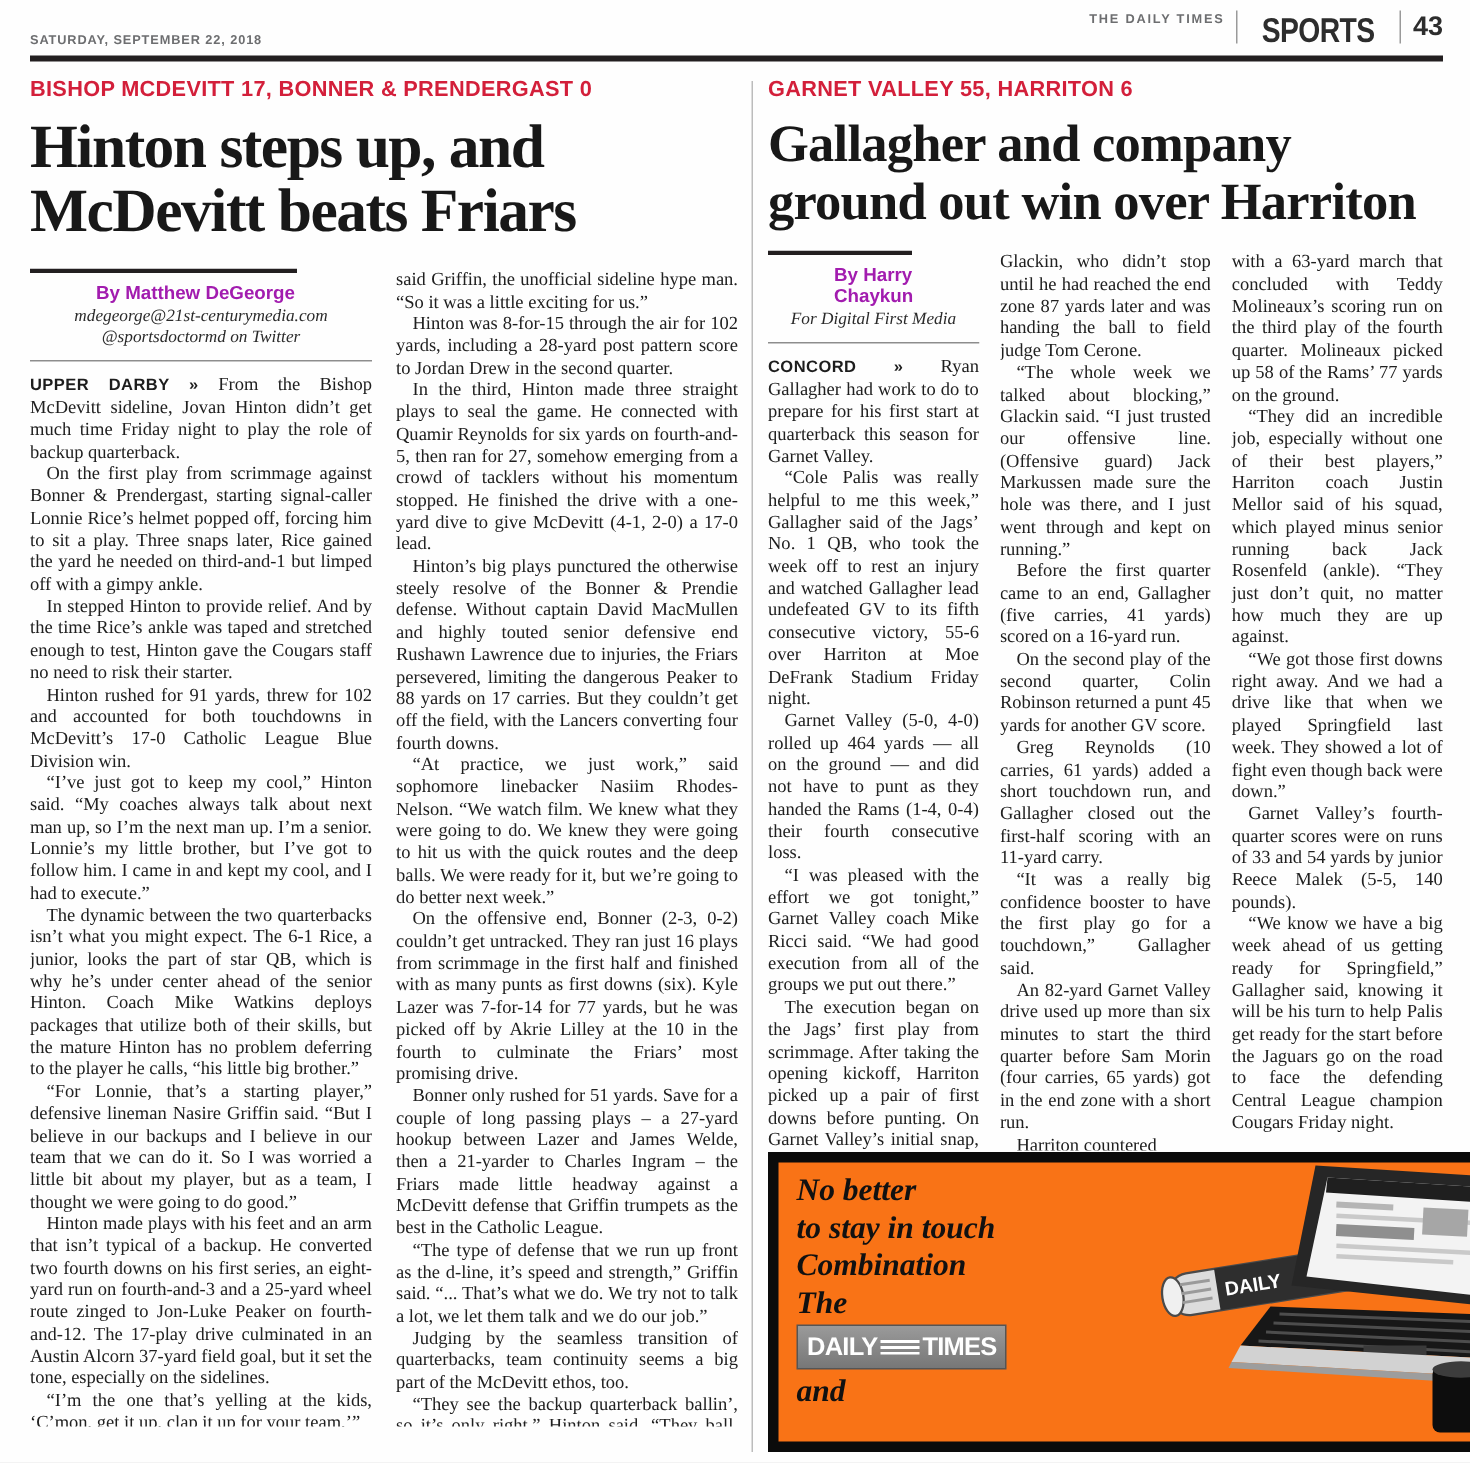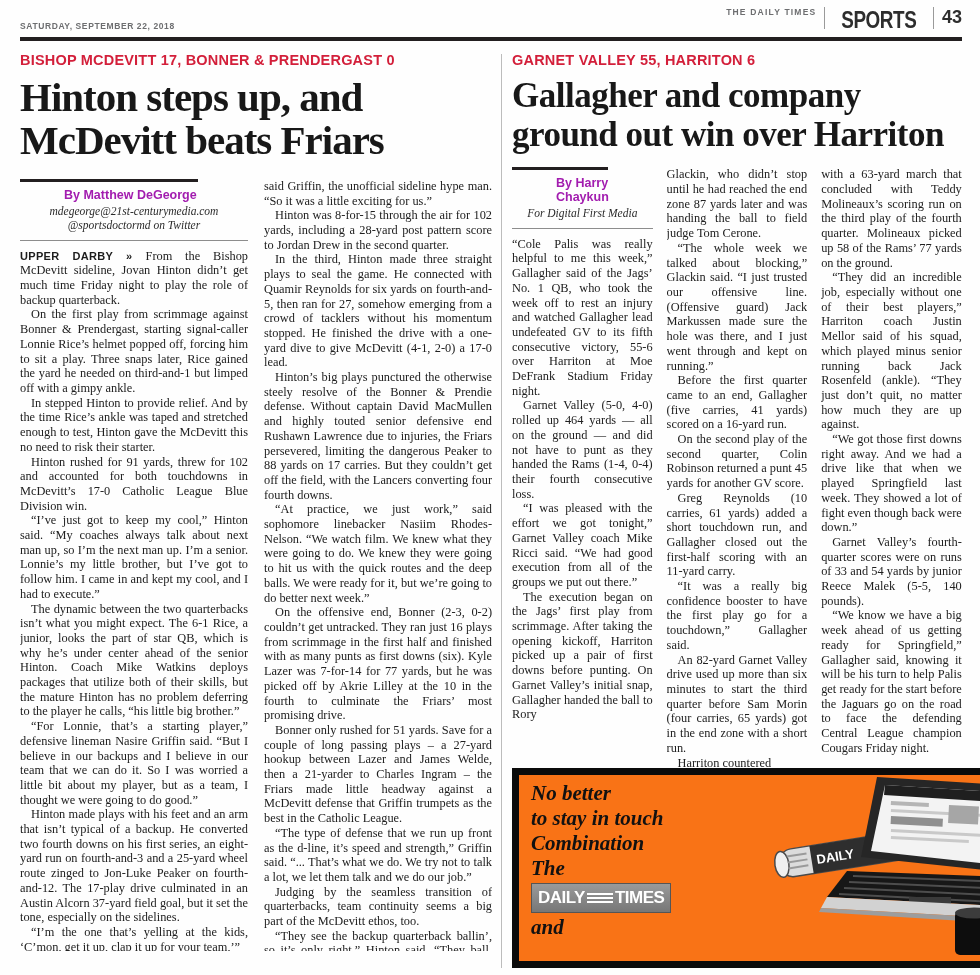--- a/index.html
+++ b/index.html
@@ -84,21 +84,21 @@
           <div class="byline-block">
             <div class="byline-rule byline-rule-left"></div>
             <div class="byline-name">By Matthew DeGeorge</div>
             <div class="byline-detail">mdegeorge@21st-centurymedia.com</div>
             <div class="byline-detail">@sportsdoctormd on Twitter</div>
             <div class="byline-underline"></div>
           </div>
           <div class="paras">
               <p class="para"><b class="lead">UPPER DARBY »  </b>From the Bishop McDevitt sideline, Jovan Hinton didn’t get much time Friday night to play the role of backup quarterback.</p>
               <p class="para">On the first play from scrimmage against Bonner &amp; Prendergast, starting signal-caller Lonnie Rice’s helmet popped off, forcing him to sit a play. Three snaps later, Rice gained the yard he needed on third-and-1 but limped off with a gimpy ankle.</p>
-              <p class="para">In stepped Hinton to provide relief. And by the time Rice’s ankle was taped and stretched enough to test, Hinton gave the McDevitt this no need to risk their starter.</p>
+              <p class="para">In stepped Hinton to provide relief. And by the time Rice’s ankle was taped and stretched enough to test, Hinton gave the Cougars staff no need to risk their starter.</p>
               <p class="para">Hinton rushed for 91 yards, threw for 102 and accounted for both touchdowns in McDevitt’s 17-0 Catholic League Blue Division win.</p>
               <p class="para">“I’ve just got to keep my cool,” Hinton said. “My coaches always talk about next man up, so I’m the next man up. I’m a senior. Lonnie’s my little brother, but I’ve got to follow him. I came in and kept my cool, and I had to execute.”</p>
               <p class="para">The dynamic between the two quarterbacks isn’t what you might expect. The 6-1 Rice, a junior, looks the part of star QB, which is why he’s under center ahead of the senior Hinton. Coach Mike Watkins deploys packages that utilize both of their skills, but the mature Hinton has no problem deferring to the player he calls, “his little big brother.”</p>
               <p class="para">“For Lonnie, that’s a starting player,” defensive lineman Nasire Griffin said. “But I believe in our backups and I believe in our team that we can do it. So I was worried a little bit about my player, but as a team, I thought we were going to do good.”</p>
               <p class="para">Hinton made plays with his feet and an arm that isn’t typical of a backup. He converted two fourth downs on his first series, an eight-yard run on fourth-and-3 and a 25-yard wheel route zinged to Jon-Luke Peaker on fourth-and-12. The 17-play drive culminated in an Austin Alcorn 37-yard field goal, but it set the tone, especially on the sidelines.</p>
               <p class="para">“I’m the one that’s yelling at the kids, ‘C’mon, get it up, clap it up for your team,’”</p>
             </div>
         </div>
         <div class="col col-wide">
           <div class="paras">
@@ -127,20 +127,21 @@
       </h1>
       <div class="body-row">
         <div class="col col-narrow">
           <div class="byline-block">
             <div class="byline-rule byline-rule-right"></div>
             <div class="byline-name">By Harry Chaykun</div>
             <div class="byline-detail">For Digital First Media</div>
             <div class="byline-underline"></div>
           </div>
           <div class="paras">
+              <p class="para"><b class="lead">CONCORD »  </b>Ryan Gallagher had work to do to prepare for his first start at quarterback this season for Garnet Valley.</p>
               <p class="para">“Cole Palis was really helpful to me this week,” Gallagher said of the Jags’ No. 1 QB, who took the week off to rest an injury and watched Gallagher lead undefeated GV to its fifth consecutive victory, 55-6 over Harriton at Moe DeFrank Stadium Friday night.</p>
               <p class="para">Garnet Valley (5-0, 4-0) rolled up 464 yards — all on the ground — and did not have to punt as they handed the Rams (1-4, 0-4) their fourth consecutive loss.</p>
               <p class="para">“I was pleased with the effort we got tonight,” Garnet Valley coach Mike Ricci said. “We had good execution from all of the groups we put out there.”</p>
               <p class="para">The execution began on the Jags’ first play from scrimmage. After taking the opening kickoff, Harriton picked up a pair of first downs before punting. On Garnet Valley’s initial snap, Gallagher handed the ball to Rory</p>
             </div>
         </div>
         <div class="col col-narrow">
           <div class="paras">
               <p class="para">Glackin, who didn’t stop until he had reached the end zone 87 yards later and was handing the ball to field judge Tom Cerone.</p>
               <p class="para">“The whole week we talked about blocking,” Glackin said. “I just trusted our offensive line. (Offensive guard) Jack Markussen made sure the hole was there, and I just went through and kept on running.”</p>

